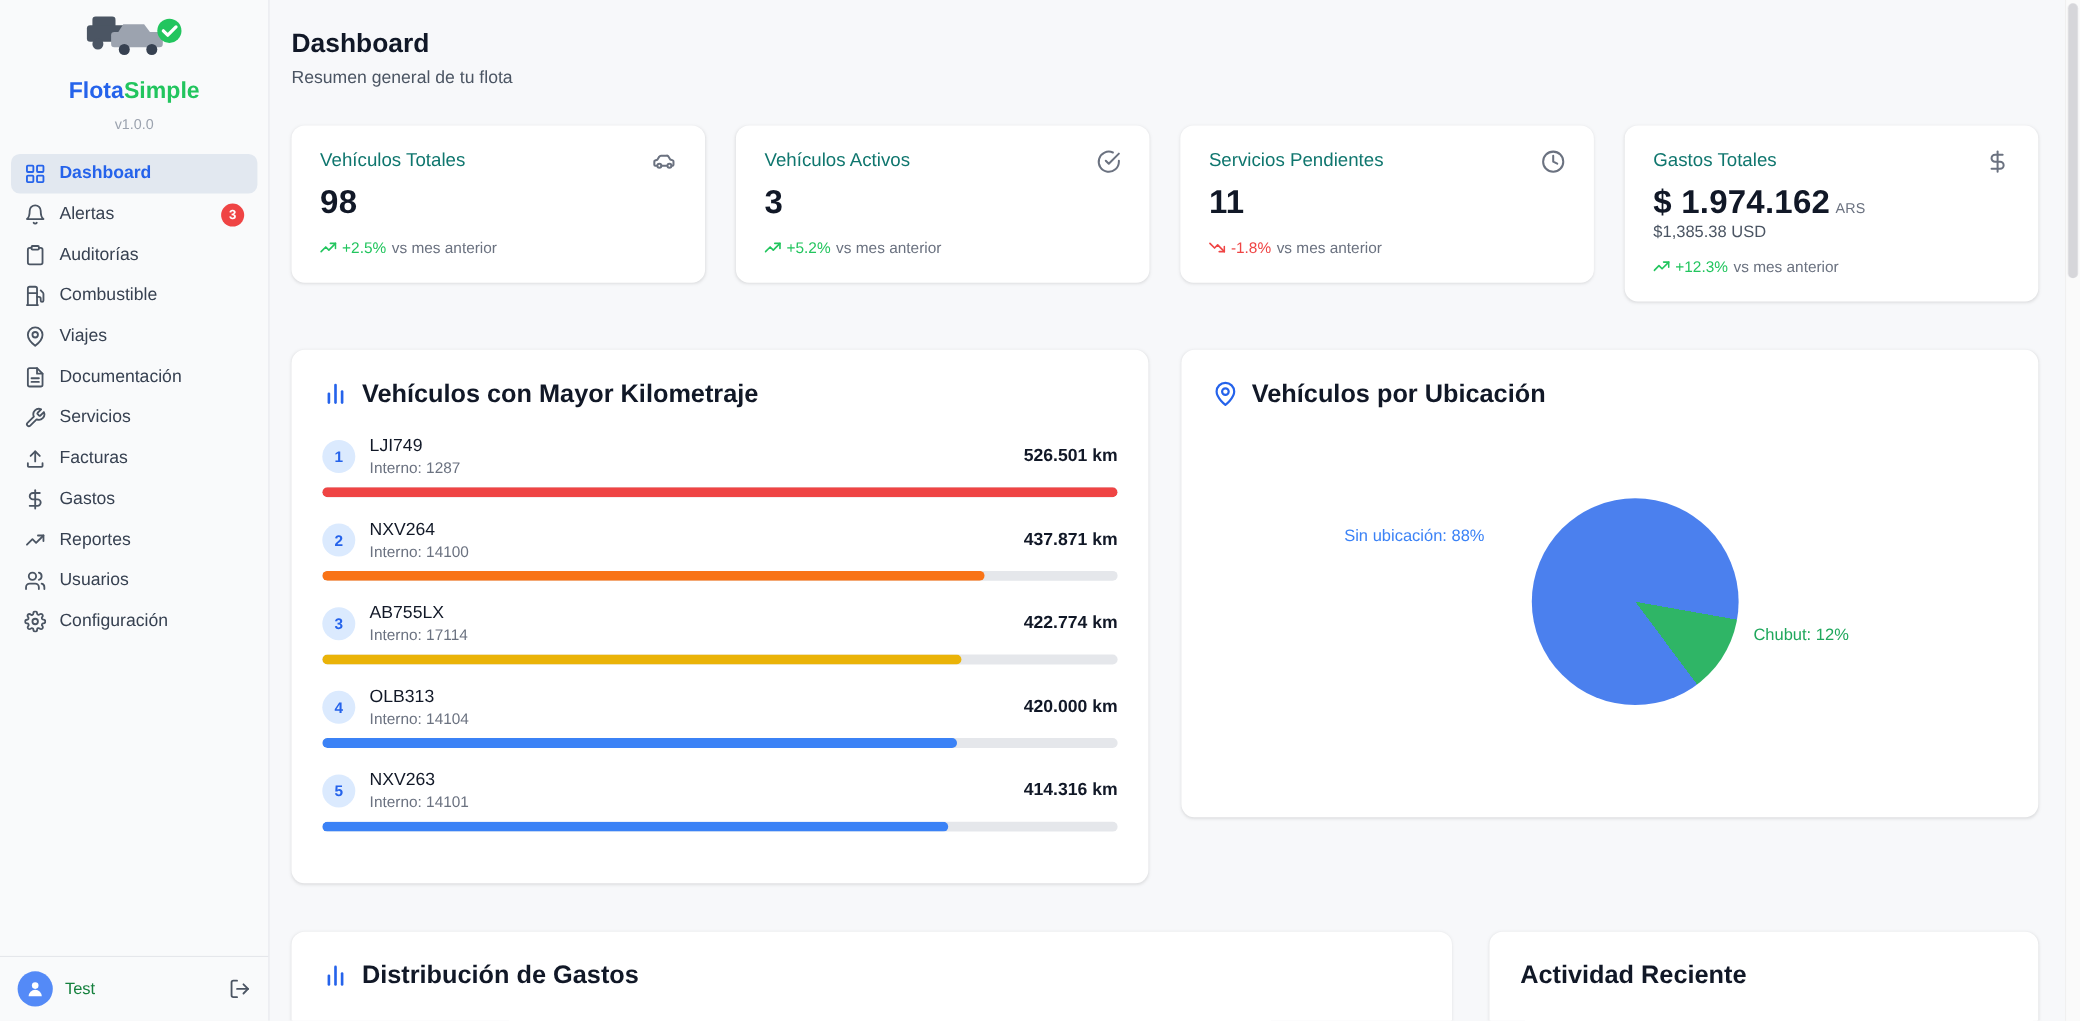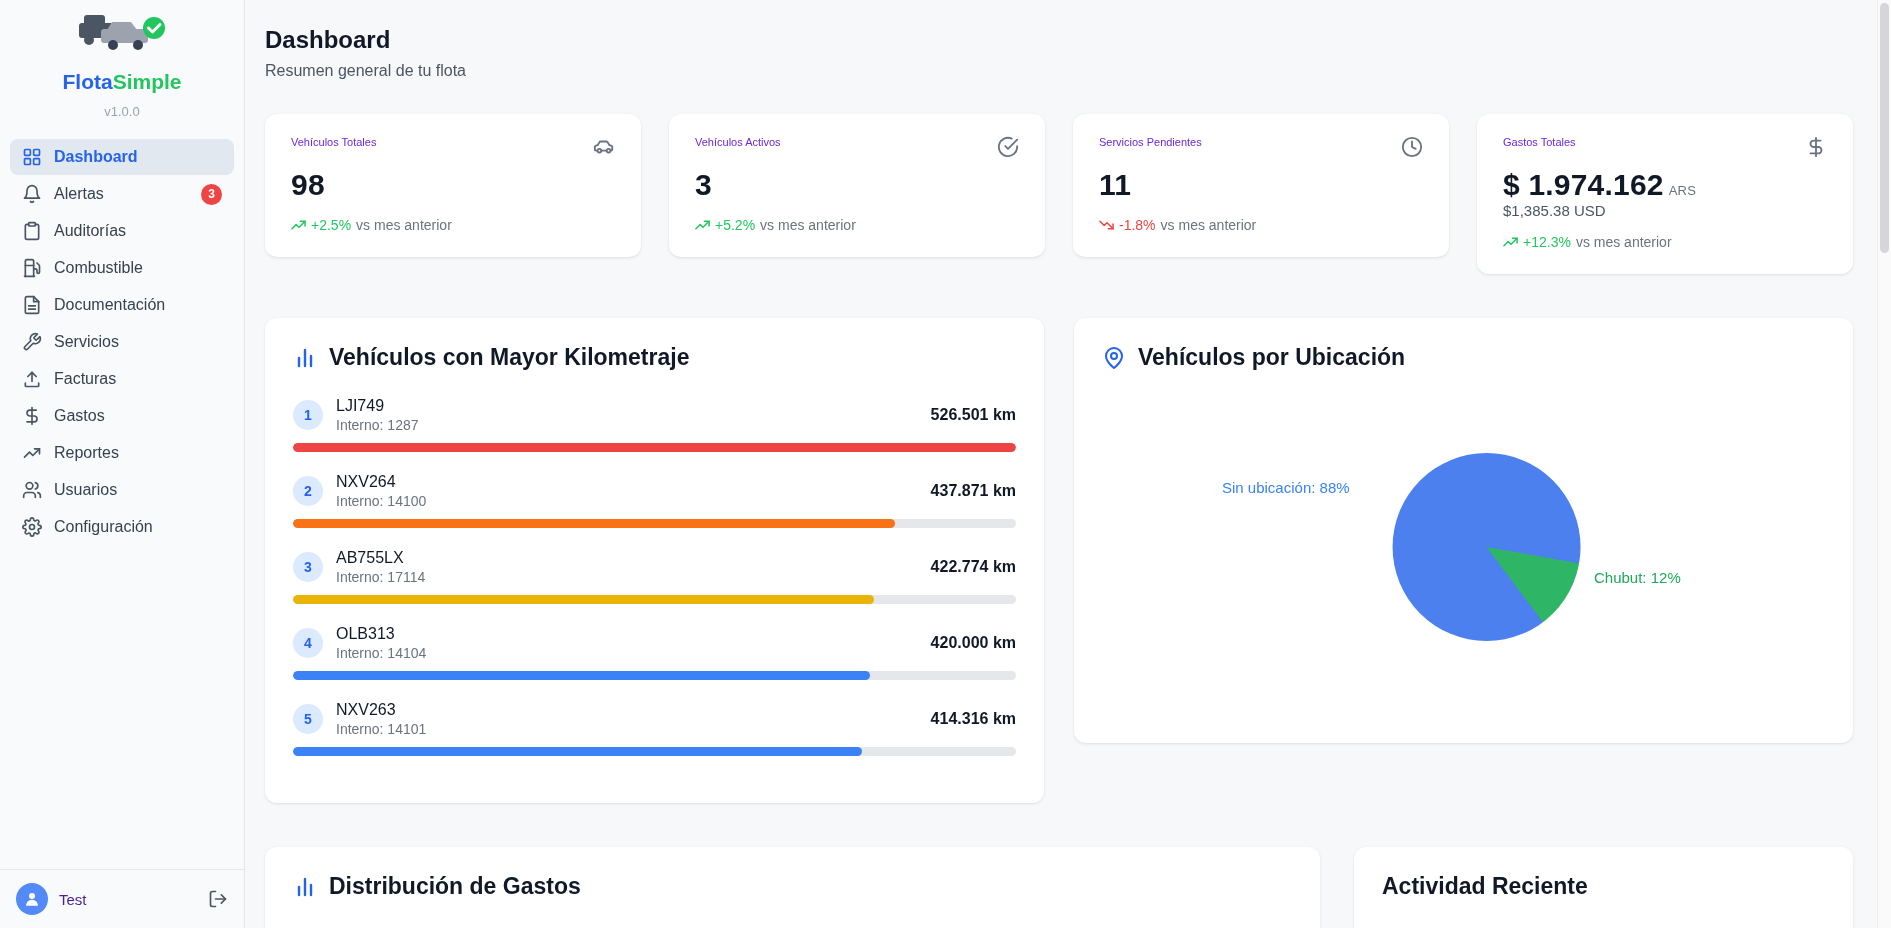--- a/index.html
+++ b/index.html
@@ -15,35 +15,35 @@
   .version { text-align:center; color:#9ca3af; font-size:13px; padding-bottom:14px; }
   .nav { flex:1; padding:6px 10px; overflow:hidden; }
   .nav-item { display:flex; align-items:center; gap:12px; height:36px; padding:0 12px; border-radius:8px; color:#374151; font-size:16px; cursor:pointer; margin-bottom:1px; }
   .nav-item .nav-icon { width:20px; height:20px; display:flex; align-items:center; color:#4b5563; }
   .nav-item svg { width:20px; height:20px; }
   .nav-item.active { background:#e2e8f0; color:#2563eb; font-weight:600; }
   .nav-item.active .nav-icon { color:#2563eb; }
   .nav-badge { margin-left:auto; background:#ef4444; color:#fff; width:21px; height:21px; border-radius:50%; font-size:12px; font-weight:700; display:flex; align-items:center; justify-content:center; }
   .sidebar-footer { border-top:1px solid #e5e7eb; padding:13px 16px; display:flex; align-items:center; gap:11px; }
   .avatar { width:32px; height:32px; border-radius:50%; background:#548af7; display:flex; align-items:center; justify-content:center; color:#fff; }
-  .user-name { font-size:15px; color:#4c1d95; }
+  .user-name { font-size:15px; color:#15803d; }
   .logout-btn { margin-left:auto; color:#4b5563; cursor:pointer; width:20px; height:20px; }
 
   
   .main { flex:1; padding:26px 38px 0 20px; overflow:hidden; position:relative; }
   .page-title { font-size:24px; font-weight:700; color:#111827; }
   .page-subtitle { font-size:16px; color:#4b5563; margin-top:8px; }
 
   .card { background:#fff; border-radius:12px; box-shadow:0 1px 2px rgba(0,0,0,.05), 0 1px 4px rgba(0,0,0,.06); }
 
   
   .stats-row { display:flex; gap:28px; margin-top:34px; align-items:flex-start; }
   .stat-card { flex:1; padding:22px 26px 24px; }
   .stat-top { display:flex; justify-content:space-between; align-items:flex-start; }
-  .stat-label { font-size:11px; color:#6d28d9; }
+  .stat-label { font-size:17px; color:#0f766e; }
   .stat-icon { color:#6b7280; width:22px; height:22px; }
   .stat-icon svg { width:22px; height:22px; }
   .stat-value { font-size:30px; font-weight:700; margin-top:10px; letter-spacing:.2px; }
   .stat-value .currency { font-size:13px; font-weight:400; color:#6b7280; margin-left:5px; }
   .stat-secondary { font-size:15px; color:#4b5563; margin-top:0; }
   .stat-trend { display:flex; align-items:center; gap:5px; margin-top:15px; font-size:14px; }
   .stat-trend .pct { font-weight:500; }
   .stat-trend.up .pct, .stat-trend.up .t-arrow { color:#22c55e; }
   .stat-trend.down .pct, .stat-trend.down .t-arrow { color:#ef4444; }
   .stat-trend .note { color:#6b7280; }
@@ -151,20 +151,29 @@
             <path d="M4 9h10"></path>
             <path d="M14 22V4a2 2 0 0 0-2-2H6a2 2 0 0 0-2 2v18"></path>
             <path d="M14 13h2a2 2 0 0 1 2 2v2a1.5 1.5 0 0 0 3 0V9.8a2 2 0 0 0-.6-1.4L18 6"></path>
           </svg>
         </span>
       <span>Combustible</span>
     </div>
     <div class="nav-item">
       <span class="nav-icon">
           <svg viewBox="0 0 24 24" fill="none" stroke="currentColor" stroke-width="2" stroke-linecap="round" stroke-linejoin="round">
+            <path d="M20 10c0 6-8 12-8 12s-8-6-8-12a8 8 0 0 1 16 0Z"></path>
+            <circle cx="12" cy="10" r="3"></circle>
+          </svg>
+        </span>
+      <span>Viajes</span>
+    </div>
+    <div class="nav-item">
+      <span class="nav-icon">
+          <svg viewBox="0 0 24 24" fill="none" stroke="currentColor" stroke-width="2" stroke-linecap="round" stroke-linejoin="round">
             <path d="M14 2H6a2 2 0 0 0-2 2v16a2 2 0 0 0 2 2h12a2 2 0 0 0 2-2V8z"></path>
             <path d="M14 2v6h6"></path>
             <path d="M16 13H8"></path>
             <path d="M16 17H8"></path>
           </svg>
         </span>
       <span>Documentación</span>
     </div>
     <div class="nav-item">
       <span class="nav-icon">

